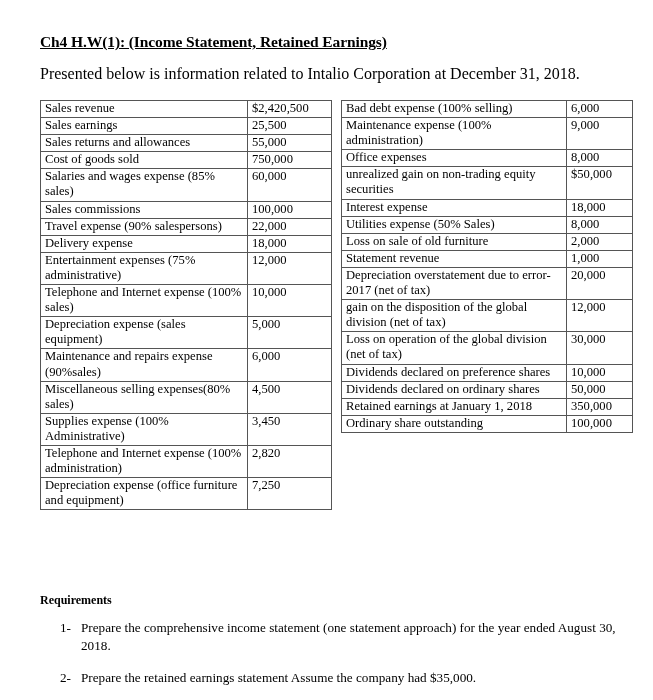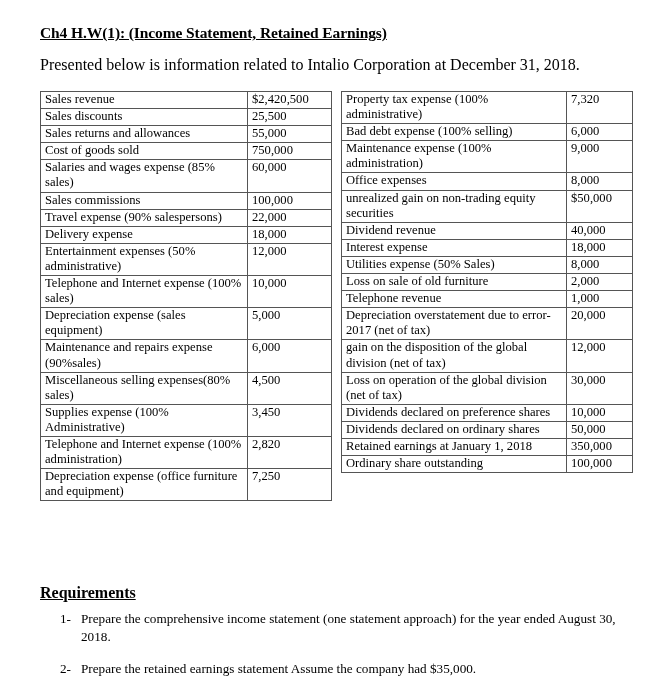--- a/index.html
+++ b/index.html
@@ -11,21 +11,21 @@
     width: 653px;
     height: 700px;
     font-family: "Liberation Serif", "DejaVu Serif", serif;
     color: #000000;
     position: relative;
     overflow: hidden;
   }
   .page {
     position: absolute;
     left: 0;
-    top: 4px;
+    top: 13px;
     width: 653px;
     height: 664px;
   }
   .doc-title {
     position: absolute;
     left: 40px;
     top: 20px;
     font-size: 15.5px;
     font-weight: bold;
     text-decoration: underline;
@@ -80,23 +80,22 @@
     left: 301px;
     width: 291px;
   }
   #right-table col.c-label { width: 225px; }
   #right-table col.c-value { width: 66px; }
 
   .req-heading {
     position: absolute;
     left: 40px;
     top: 580px;
-    font-size: 16px;
+    font-size: 12px;
     font-weight: bold;
-    text-decoration: underline;
   }
   .req-list {
     position: absolute;
     left: 40px;
     top: 606px;
     width: 600px;
   }
   .req-item {
     position: relative;
     padding-left: 41px;
@@ -126,21 +125,21 @@
       <colgroup>
         <col class="c-label">
         <col class="c-value">
       </colgroup>
       <tbody>
           <tr>
             <td class="label-cell">Sales revenue</td>
             <td class="value-cell">$2,420,500</td>
           </tr>
           <tr>
-            <td class="label-cell">Sales discounts</td>
+            <td class="label-cell">Sales earnings</td>
             <td class="value-cell">25,500</td>
           </tr>
           <tr>
             <td class="label-cell">Sales returns and allowances</td>
             <td class="value-cell">55,000</td>
           </tr>
           <tr>
             <td class="label-cell">Cost of goods sold</td>
             <td class="value-cell">750,000</td>
           </tr>
@@ -154,21 +153,21 @@
           </tr>
           <tr>
             <td class="label-cell">Travel expense (90% salespersons)</td>
             <td class="value-cell">22,000</td>
           </tr>
           <tr>
             <td class="label-cell">Delivery expense</td>
             <td class="value-cell">18,000</td>
           </tr>
           <tr>
-            <td class="label-cell">Entertainment expenses (50% administrative)</td>
+            <td class="label-cell">Entertainment expenses (75% administrative)</td>
             <td class="value-cell">12,000</td>
           </tr>
           <tr>
             <td class="label-cell">Telephone and Internet expense (100% sales)</td>
             <td class="value-cell">10,000</td>
           </tr>
           <tr>
             <td class="label-cell">Depreciation expense (sales equipment)</td>
             <td class="value-cell">5,000</td>
           </tr>
@@ -195,57 +194,49 @@
         </tbody>
     </table>
 
     <table class="data-table" id="right-table">
       <colgroup>
         <col class="c-label">
         <col class="c-value">
       </colgroup>
       <tbody>
           <tr>
-            <td class="label-cell">Property tax expense (100% administrative)</td>
-            <td class="value-cell">7,320</td>
-          </tr>
-          <tr>
             <td class="label-cell">Bad debt expense (100% selling)</td>
             <td class="value-cell">6,000</td>
           </tr>
           <tr>
             <td class="label-cell">Maintenance expense (100% administration)</td>
             <td class="value-cell">9,000</td>
           </tr>
           <tr>
             <td class="label-cell">Office expenses</td>
             <td class="value-cell">8,000</td>
           </tr>
           <tr>
             <td class="label-cell">unrealized gain on non-trading equity securities</td>
             <td class="value-cell">$50,000</td>
           </tr>
           <tr>
-            <td class="label-cell">Dividend revenue</td>
-            <td class="value-cell">40,000</td>
-          </tr>
-          <tr>
             <td class="label-cell">Interest expense</td>
             <td class="value-cell">18,000</td>
           </tr>
           <tr>
             <td class="label-cell">Utilities expense (50% Sales)</td>
             <td class="value-cell">8,000</td>
           </tr>
           <tr>
             <td class="label-cell">Loss on sale of old furniture</td>
             <td class="value-cell">2,000</td>
           </tr>
           <tr>
-            <td class="label-cell">Telephone revenue</td>
+            <td class="label-cell">Statement revenue</td>
             <td class="value-cell">1,000</td>
           </tr>
           <tr>
             <td class="label-cell">Depreciation overstatement due to error-2017 (net of tax)</td>
             <td class="value-cell">20,000</td>
           </tr>
           <tr>
             <td class="label-cell">gain on the disposition of the global division (net of tax)</td>
             <td class="value-cell">12,000</td>
           </tr>

